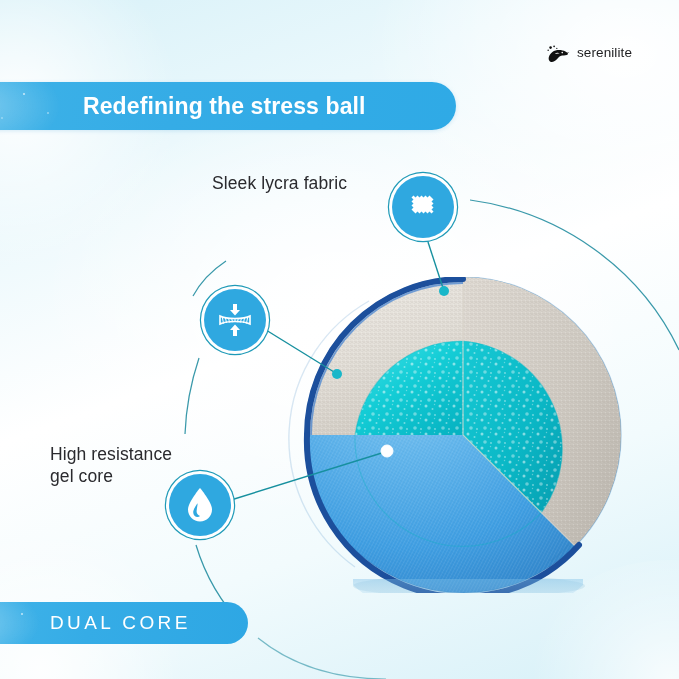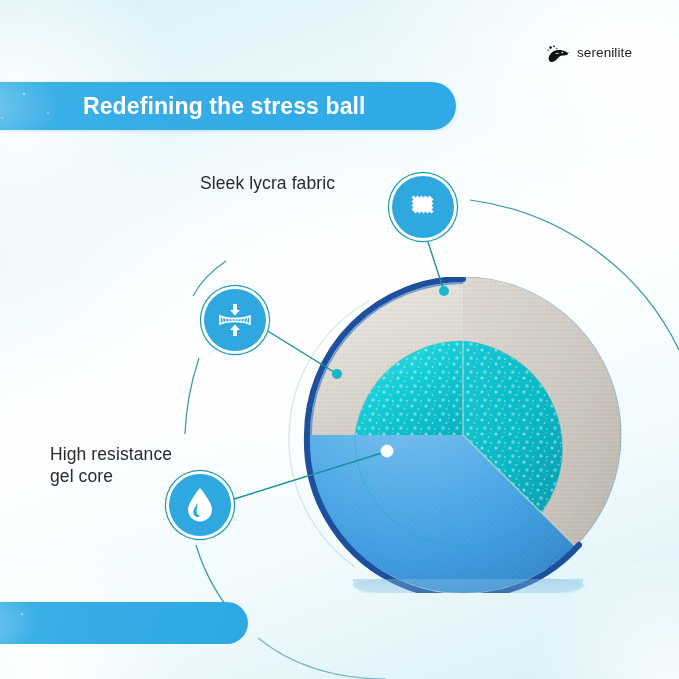--- a/index.html
+++ b/index.html
@@ -57,21 +57,21 @@
   .logo-text{font-size:13.5px;color:#1d1d1f;letter-spacing:.1px;}
 
   
   #vec{position:absolute;left:0;top:0;width:679px;height:679px;}
 
   
   .lab{
     position:absolute;font-size:17.5px;color:#2a2a2e;font-weight:400;
     line-height:22px;letter-spacing:.1px;white-space:pre-line;
   }
-  .lab-fabric{left:200px;top:172px;}
+  .lab-fabric{left:212px;top:172px;}
   .lab-foam{left:72px;top:249px;}
   .lab-gel{left:50px;top:443px;}
 
   
   .badge{
     position:absolute;width:62px;height:62px;border-radius:50%;
     background:#2fa8e0;
     box-shadow:0 0 0 3px #ffffff, 0 0 0 4.2px #1f9ab7;
     display:flex;align-items:center;justify-content:center;
   }
@@ -333,15 +333,16 @@
     <svg width="30" height="36" viewBox="0 0 30 36">
       <path fill="#ffffff" d="M15 1 C15 1 27 15.2 27 22.4 C27 29.2 21.6 34.4 15 34.4
         C8.4 34.4 3 29.2 3 22.4 C3 15.2 15 1 15 1 Z"></path>
       <path fill="#2fa8e0" d="M12.6 16.2 C12.6 16.2 8.2 22.0 8.2 25.2 C8.2 28.0 10.2 30.0 12.6 30.0
         C13.6 30.0 14.4 29.6 15.0 29.0 C13.2 28.4 11.6 26.8 11.6 24.6 C11.6 22.2 12.6 18.8 12.6 16.2 Z"></path>
     </svg>
   </div>
 
   <div class="banner-bot">
     <div class="sparkles"></div>
+    <div class="btxt">DUAL CORE</div>
   </div>
 
 </div>
 
 </body></html>

